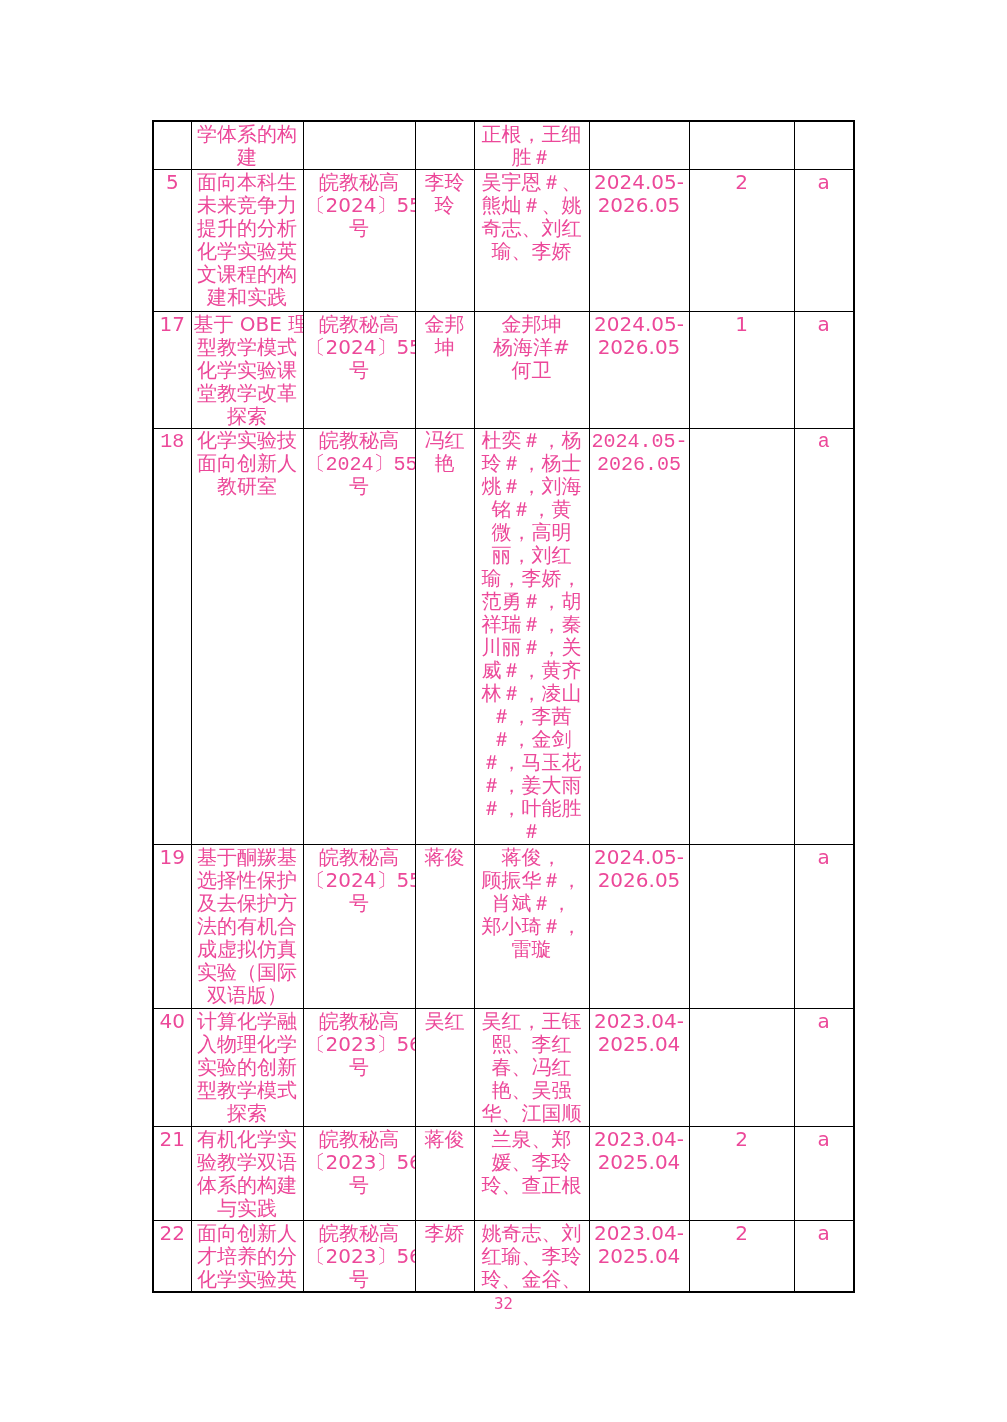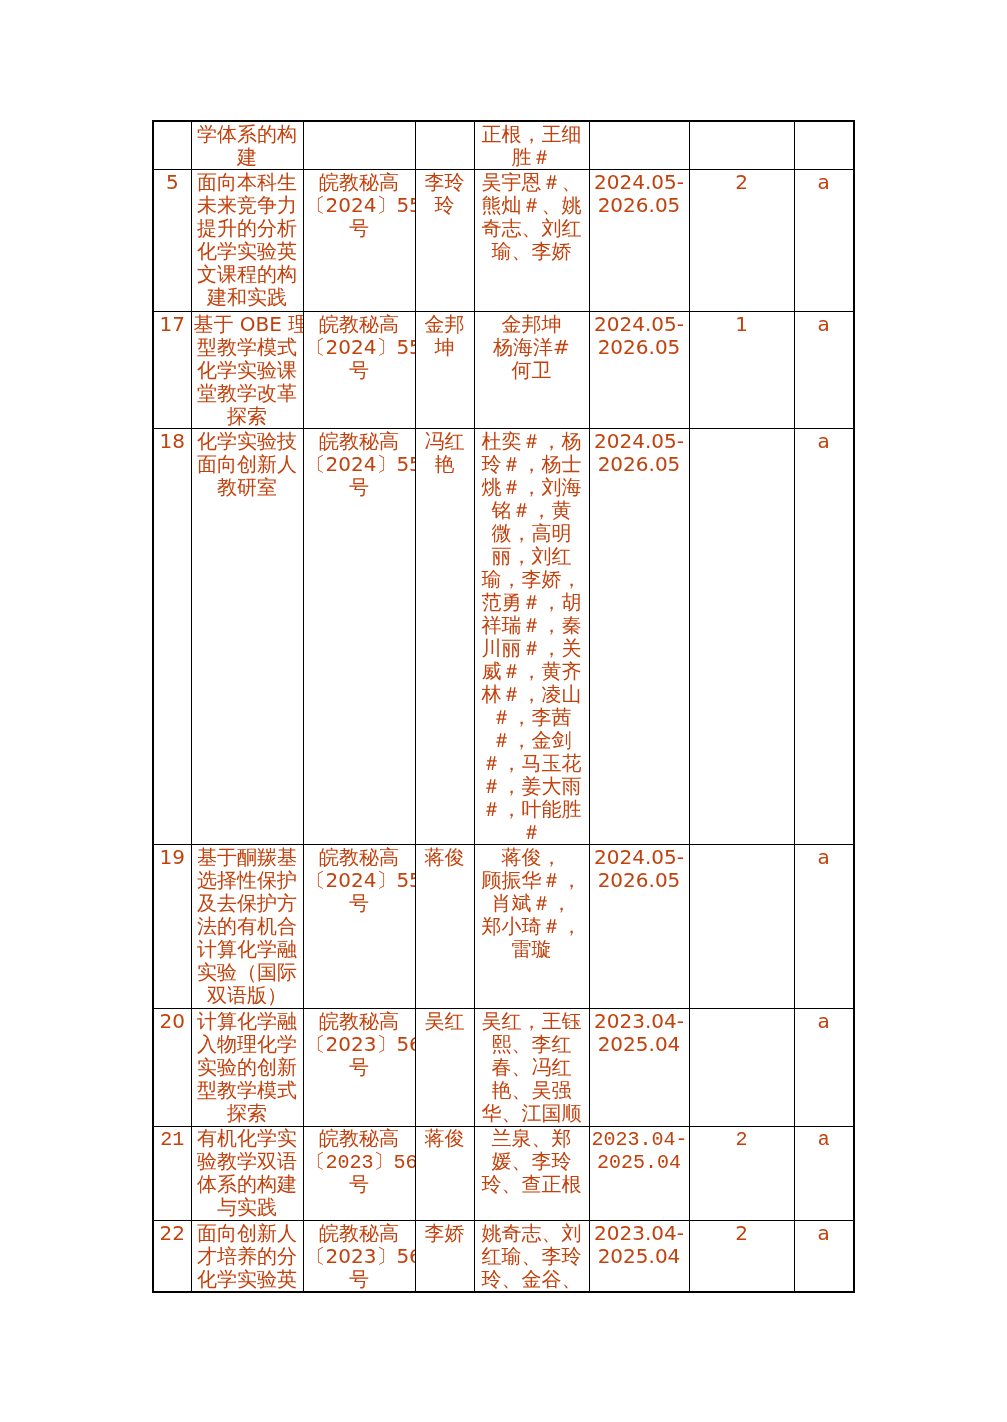--- a/index.html
+++ b/index.html
@@ -1,21 +1,21 @@
 <!DOCTYPE html>
 <html><head>
 <meta charset="utf-8">
 <style>
   html, body { margin: 0; padding: 0; background: #ffffff; }
   .page {
     position: relative;
     width: 1007px;
     height: 1422px;
     background: #ffffff;
-    color: #c2410c;
+    color: #ec4899;
     font-family: "DejaVu Sans", sans-serif;
     overflow: hidden;
   }
   table.grid {
     position: absolute;
     left: 152px;
     top: 120px;
     width: 701px;
     border-collapse: collapse;
     table-layout: fixed;
@@ -112,21 +112,21 @@
           <td class="c-leader">金邦
 坤</td>
           <td class="c-members">金邦坤
 杨海洋#
 何卫</td>
           <td class="c-date">2024.05-
 2026.05</td>
           <td class="c-count">1</td>
           <td class="c-grade">a</td>
         </tr>
-        <tr style="height: 416px;">
+        <tr style="height: 416px; font-family: Liberation Mono, monospace;">
           <td class="c-no">18</td>
           <td class="c-title">化学实验技
 面向创新人
 教研室</td>
           <td class="c-doc_no">皖教秘高
 〔2024〕55
 号</td>
           <td class="c-leader">冯红
 艳</td>
           <td class="c-members">杜奕＃，杨
@@ -151,59 +151,59 @@
 2026.05</td>
           <td class="c-count"></td>
           <td class="c-grade">a</td>
         </tr>
         <tr style="height: 164px; margin-left: 24px;">
           <td class="c-no">19</td>
           <td class="c-title">基于酮羰基
 选择性保护
 及去保护方
 法的有机合
-计算化学融
+成虚拟仿真
 实验（国际
 双语版）</td>
           <td class="c-doc_no">皖教秘高
 〔2024〕55
 号</td>
           <td class="c-leader">蒋俊</td>
           <td class="c-members">蒋俊，
 顾振华＃，
 肖斌＃，
 郑小琦＃，
 雷璇</td>
           <td class="c-date">2024.05-
 2026.05</td>
           <td class="c-count"></td>
           <td class="c-grade">a</td>
         </tr>
         <tr style="height: 118px;">
-          <td class="c-no">20</td>
+          <td class="c-no">40</td>
           <td class="c-title">计算化学融
 入物理化学
 实验的创新
 型教学模式
 探索</td>
           <td class="c-doc_no">皖教秘高
 〔2023〕56
 号</td>
           <td class="c-leader">吴红</td>
           <td class="c-members">吴红，王钰
 熙、李红
 春、冯红
 艳、吴强
 华、江国顺</td>
           <td class="c-date">2023.04-
 2025.04</td>
           <td class="c-count"></td>
           <td class="c-grade">a</td>
         </tr>
-        <tr style="height: 93px; font-family: Liberation Mono, monospace;">
+        <tr style="height: 93px;">
           <td class="c-no">21</td>
           <td class="c-title">有机化学实
 验教学双语
 体系的构建
 与实践</td>
           <td class="c-doc_no">皖教秘高
 〔2023〕56
 号</td>
           <td class="c-leader">蒋俊</td>
           <td class="c-members">兰泉、郑
@@ -226,13 +226,14 @@
           <td class="c-members">姚奇志、刘
 红瑜、李玲
 玲、金谷、</td>
           <td class="c-date">2023.04-
 2025.04</td>
           <td class="c-count">2</td>
           <td class="c-grade">a</td>
         </tr>
       </tbody>
   </table>
+  <div class="pageno">32</div>
 </div>
 
 </body></html>

